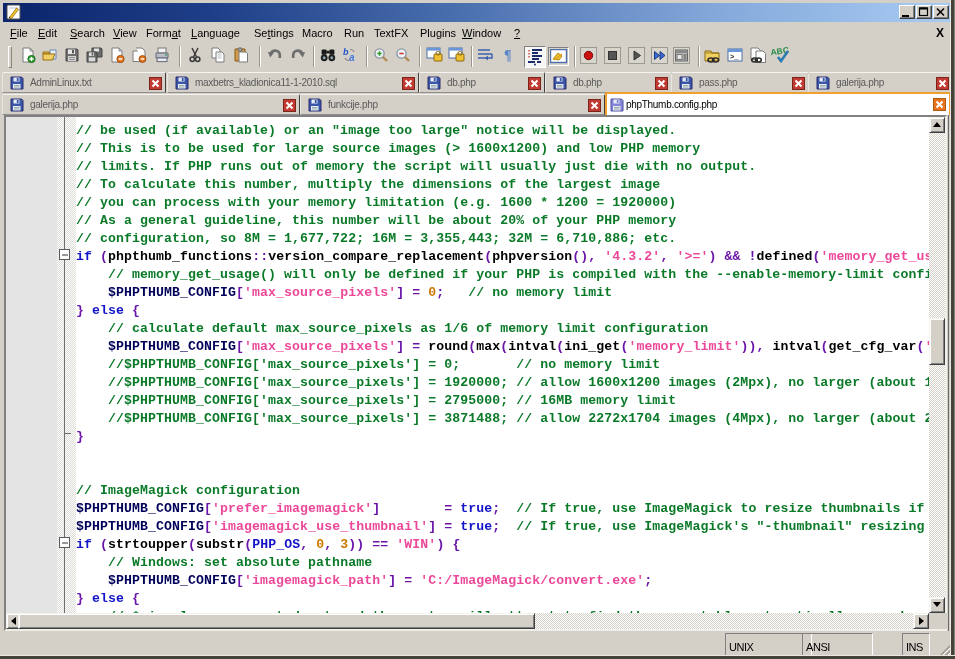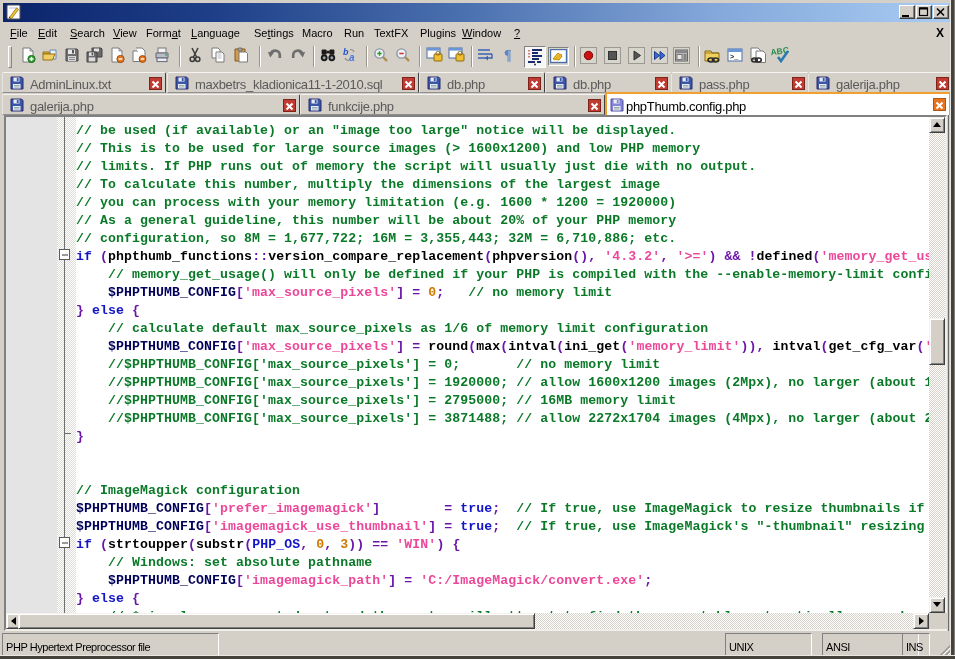--- a/index.html
+++ b/index.html
@@ -6,21 +6,21 @@
 .abs{position:absolute}
 .titlebar{left:3px;top:3px;width:949px;height:19px;background:linear-gradient(to right,#0b246b 0%,#1e3f88 22%,#4a6fae 48%,#84a8da 75%,#a8ccf2 100%);color:#fff;font-weight:bold;font-size:12px}
 .ttxt{position:absolute;left:21px;top:3px;white-space:nowrap;letter-spacing:0.12px}
 .tbtn{position:absolute;top:2px;width:16px;height:14px;background:#d4d0c8;border:1px solid;border-color:#fff #404040 #404040 #fff;box-shadow:inset -1px -1px 0 #808080}
 .menu{left:3px;top:22px;width:949px;height:20px;font-size:11px;color:#000}
 .mi{position:absolute;top:5px;white-space:nowrap}
 .mi u{text-decoration:underline}
 .toolbar{left:3px;top:42px;width:949px;height:29px}
 .tsep{position:absolute;top:4px;width:2px;height:21px;border-left:1px solid #9a968c;border-right:1px solid #fff}
 .ticon{position:absolute;top:5px}
-.tab{position:absolute;height:21px;background:#d4d0c8;border:1px solid;border-color:#f6f4f0 #404040 #909090 #e8e6e0;border-radius:2px 2px 0 0;font-size:13px;color:#5a5a5a}
+.tab{position:absolute;height:21px;background:#d4d0c8;border:1px solid;border-color:#f6f4f0 #404040 #909090 #e8e6e0;border-radius:2px 2px 0 0;font-size:10px;color:#5a5a5a}
 .tabtxt{position:absolute;left:27px;top:4px;white-space:nowrap;letter-spacing:-0.3px}
 .tabx{position:absolute;top:4px;right:3px;width:13px;height:13px;background:#c23b32;border:1px solid #7a241c}
 .tabfl{position:absolute;left:7px;top:3px}
 .editor{left:4px;top:115px;width:943px;height:516px;background:#fff;border:2px solid;border-color:#808080 #f0eee8 #f0eee8 #808080;overflow:hidden}
 .nummargin{position:absolute;left:0;top:0;width:51px;height:512px;background:#e4e4e4}
 .foldmargin{position:absolute;left:51px;top:0;width:19px;height:512px;background:#fff;background-image:linear-gradient(45deg,#dedcd6 25%,transparent 25%,transparent 75%,#dedcd6 75%),linear-gradient(45deg,#dedcd6 25%,transparent 25%,transparent 75%,#dedcd6 75%);background-size:2px 2px;background-position:0 0,1px 1px}
 .nums{position:absolute;left:0;top:5px;width:46px;letter-spacing:0.09px;text-align:right;font-family:"Liberation Mono",monospace;font-size:13.2px;line-height:18px;color:#949494;white-space:pre}
 pre.code{position:absolute;left:70px;top:5px;letter-spacing:0.09px;font-family:"Liberation Mono",monospace;font-size:13.2px;line-height:18px;font-weight:bold;color:#000;white-space:pre}
 pre.code .c{color:#0a7a28;}
 pre.code .k{color:#1414c8}
@@ -419,23 +419,22 @@
 <div class="sbtn" style="left:6px;top:613px;width:16px;height:16px"><svg width="14" height="14">
       <path d="M4 7 L9 3 L9 11 Z" fill="#000"></path>
     </svg></div>
 <div class="sbtn" style="left:913px;top:613px;width:16px;height:16px"><svg width="14" height="14">
       <path d="M10 7 L5 3 L5 11 Z" fill="#000"></path>
     </svg></div>
 <div class="sbtn" style="left:18px;top:613px;width:517px;height:16px"></div>
 <div class="abs" style="left:929px;top:613px;width:19px;height:16px;background:#d4d0c8"></div>
 
 <div class="abs statusbar">
- <div class="spanel" style="left:2px;width:217px">PHP Hypertext Preprocessor file</div>
  <div class="spanel" style="left:725px;width:87px">UNIX</div>
- <div class="spanel" style="left:822px;width:97px">ANSI</div>
+ <div class="spanel" style="left:802px;width:71px">ANSI</div>
  <div class="spanel" style="left:902px;width:28px">INS</div>
  <svg class="abs" style="left:936px;top:10px" width="18" height="18">
       <path d="M16 3 L3 16" stroke="#9a978e" stroke-width="1.6"></path>
       <path d="M17 4 L4 17" stroke="#fff" stroke-width="1"></path>
       <path d="M16 8 L8 16" stroke="#9a978e" stroke-width="1.6"></path>
       <path d="M17 9 L9 17" stroke="#fff" stroke-width="1"></path>
       <path d="M16 13 L13 16" stroke="#9a978e" stroke-width="1.6"></path>
       <path d="M17 14 L14 17" stroke="#fff" stroke-width="1"></path>
     </svg>
 </div>

